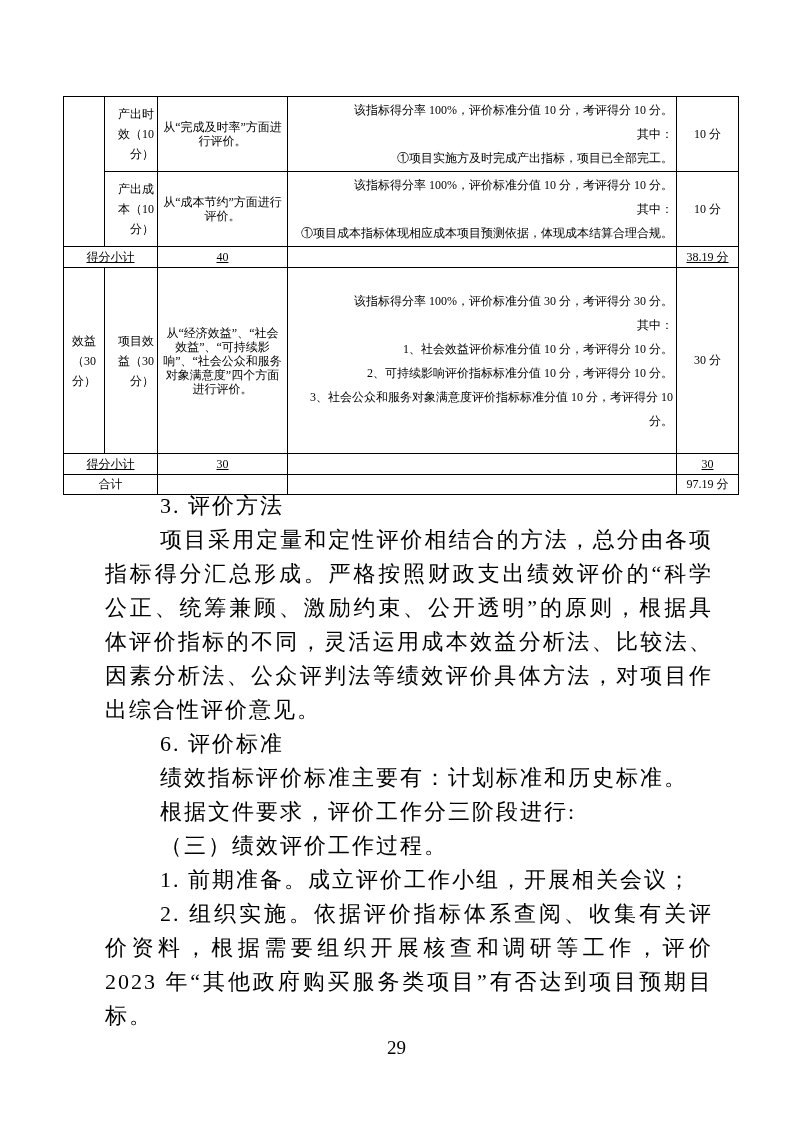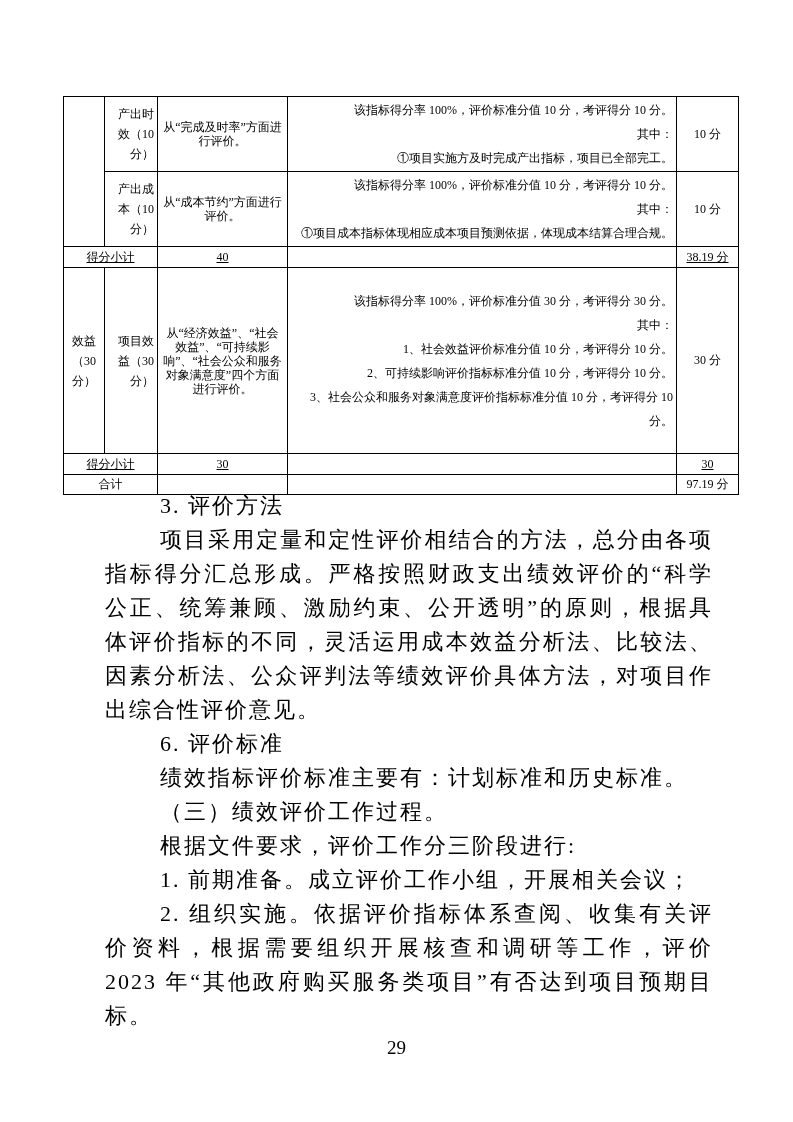--- a/index.html
+++ b/index.html
@@ -123,21 +123,21 @@
       <td class="c-score">97.19 分</td>
     </tr>
   </tbody>
     </table>
 
   <div class="body-text">
     <p>3. 评价方法</p>
     <p>项目采用定量和定性评价相结合的方法，总分由各项指标得分汇总形成。严格按照财政支出绩效评价的“科学公正、统筹兼顾、激励约束、公开透明”的原则，根据具体评价指标的不同，灵活运用成本效益分析法、比较法、因素分析法、公众评判法等绩效评价具体方法，对项目作出综合性评价意见。</p>
     <p>6. 评价标准</p>
     <p>绩效指标评价标准主要有：计划标准和历史标准。</p>
+    <p>根据文件要求，评价工作分三阶段进行:</p>
     <p>（三）绩效评价工作过程。</p>
-    <p>根据文件要求，评价工作分三阶段进行:</p>
     <p>1. 前期准备。成立评价工作小组，开展相关会议；</p>
     <p>2. 组织实施。依据评价指标体系查阅、收集有关评价资料，根据需要组织开展核查和调研等工作，评价 2023 年“其他政府购买服务类项目”有否达到项目预期目标。</p>
   </div>
 
   <div class="page-footer">29</div>
 
 </div>
 
 </body></html>

